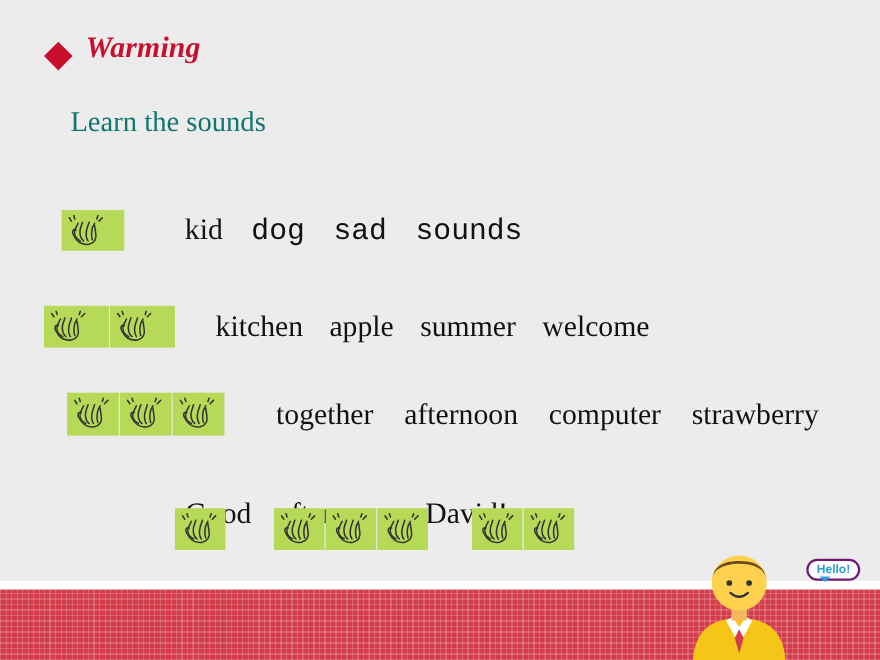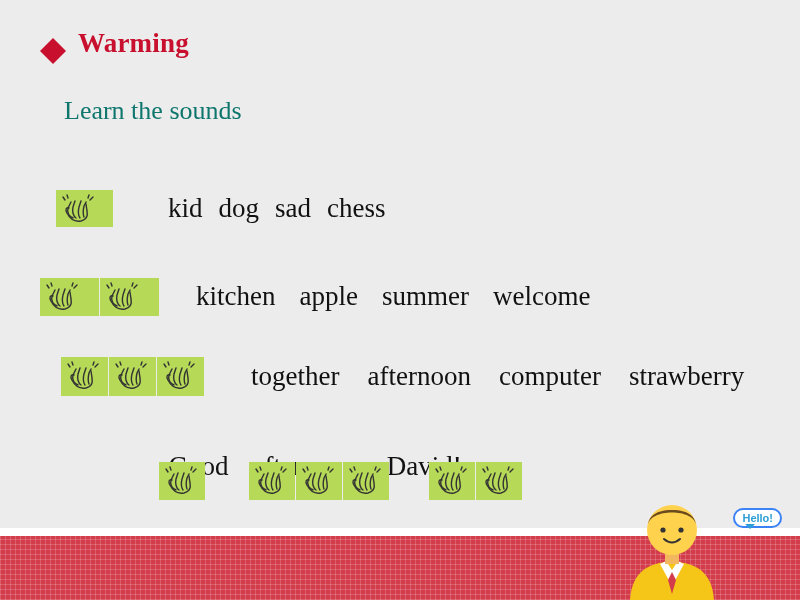--- a/index.html
+++ b/index.html
@@ -15,20 +15,21 @@
     position: relative;
   }
 
   
   #title-row {
     position: absolute;
     left: 40px;
     top: 28px;
     display: flex;
     align-items: center;
+    font-style: italic;
   }
   #title-diamond {
     width: 0; height: 0;
     border: 13px solid transparent;
     border-bottom-color: #c8102e;
     position: relative;
     top: -6px;
   }
   #title-diamond::after {
     content: "";
@@ -86,21 +87,21 @@
     white-space: pre;
   }
   .word {
     display: inline-block;
   }
 
   #row1 { left: 56px; top: 162px; }
   #row1 .chip-group { width: 57px; }
   #row1 .chip { width: 57px; height: 37px; }
   #row1 .words { margin-left: 28px; }
-  #row1 .word + .word { margin-left: 16px; }
+  #row1 .word + .word { margin-left: 26px; font-family: Liberation Mono, monospace; }
 
   #row2 { left: 40px; top: 250px; }
   #row2 .chip { width: 59px; height: 38px; }
   #row2 .words { margin-left: 10px; }
   #row2 .word + .word { margin-left: 24px; }
 
   #row3 { left: 16px; top: 330px; padding-left: 45px; }
   #row3 .chip { width: 47px; height: 39px; }
   #row3 .words { margin-left: 20px; }
   #row3 .word + .word { margin-left: 28px; }
@@ -153,21 +154,21 @@
     right: 68px;
     bottom: 0;
     width: 120px;
     height: 110px;
   }
   #bubble {
     position: absolute;
     right: 18px;
     bottom: 72px;
     background: #ffffff;
-    border: 2px solid #3b82f6;
+    border: 2px solid #701a75;
     border-radius: 12px;
     padding: 2px 7px;
     font-family: "Liberation Sans", sans-serif;
     font-size: 11px;
     color: #2e9fd6;
     font-weight: bold;
   }
   #bubble::after {
     content: "";
     position: absolute;
@@ -194,21 +195,21 @@
       <svg width="50" height="30" viewBox="0 0 50 30" aria-hidden="true">
         <g fill="none" stroke="#333" stroke-width="1.4" stroke-linecap="round" stroke-linejoin="round">
           <path d="M14 24 C10 22 8 18 9 14 L12 8 M17 24 C14 22 13 17 14 13 L16 7 M21 24 C19 21 19 17 20 13 L22 7 M25 23 C24 20 24 16 25 12 L27 8"></path>
           <path d="M10 14 C7 13 6 16 8 19 C11 25 16 28 22 27 C27 26 29 22 28 17 L27 10"></path>
           <path d="M6 6 L4 3 M9 4 L8 1 M31 6 L34 3 M29 4 L30 1"></path>
         </g>
       </svg>
     </div>
   </div>
   <div class="words">
-    <span class="word">kid</span><span class="word">dog</span><span class="word">sad</span><span class="word">chess</span>
+    <span class="word">kid</span><span class="word">dog</span><span class="word">sad</span><span class="word">sounds</span>
   </div>
 </div>
 
 <div class="word-row" id="row2">
   <div class="chip-group">
     <div class="chip">
       <svg width="50" height="30" viewBox="0 0 50 30" aria-hidden="true">
         <g fill="none" stroke="#333" stroke-width="1.4" stroke-linecap="round" stroke-linejoin="round">
           <path d="M14 24 C10 22 8 18 9 14 L12 8 M17 24 C14 22 13 17 14 13 L16 7 M21 24 C19 21 19 17 20 13 L22 7 M25 23 C24 20 24 16 25 12 L27 8"></path>
           <path d="M10 14 C7 13 6 16 8 19 C11 25 16 28 22 27 C27 26 29 22 28 17 L27 10"></path>

